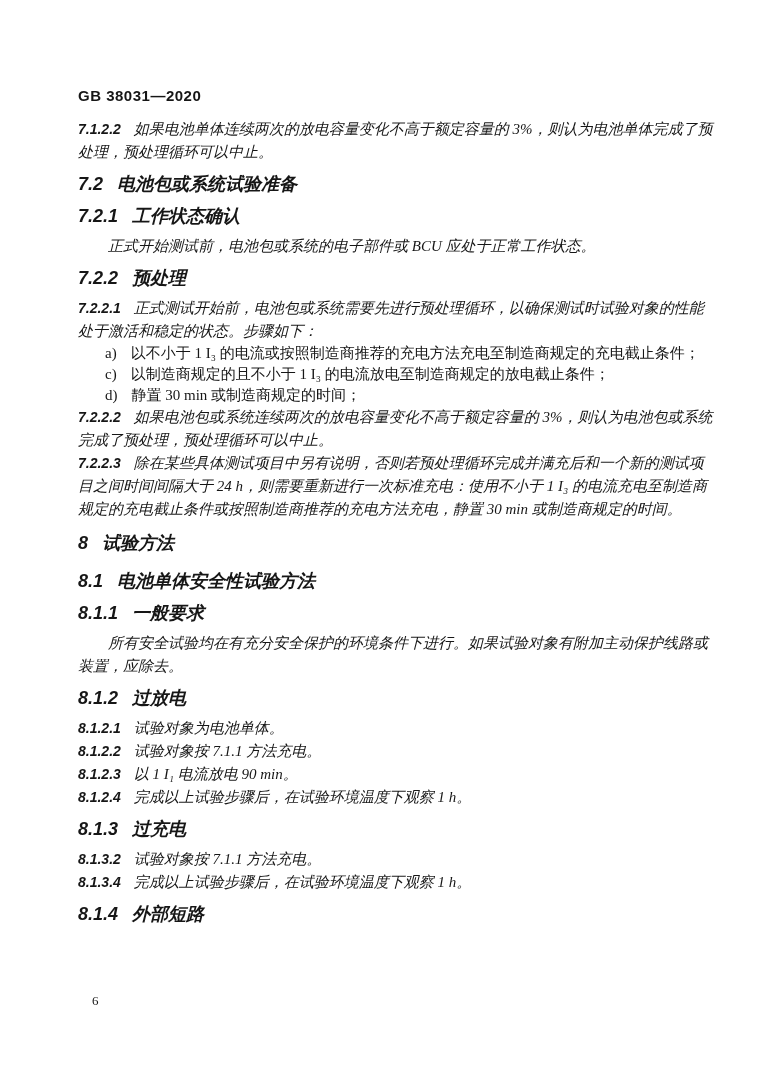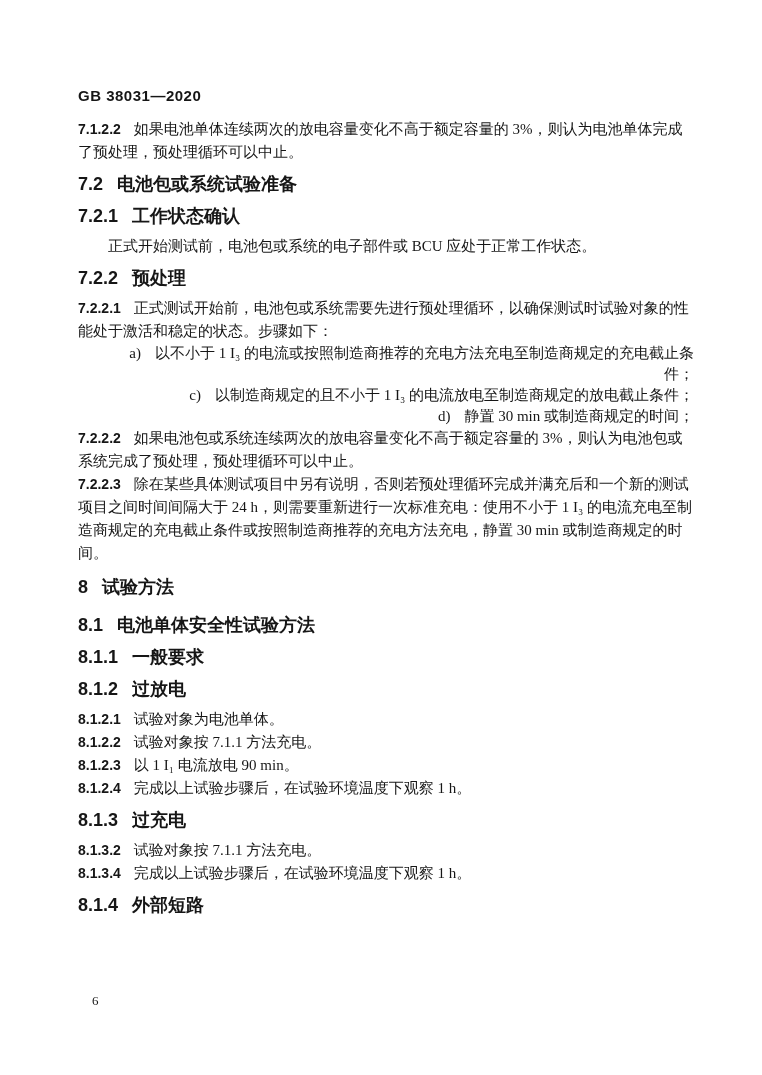--- a/index.html
+++ b/index.html
@@ -6,36 +6,36 @@
     margin: 0;
     padding: 0;
     background: #ffffff;
   }
   .page {
     position: relative;
     width: 762px;
     height: 1075px;
     background: #ffffff;
     box-sizing: border-box;
-    padding: 88px 68px 0 78px;
+    padding: 88px 47px 0 78px;
     color: #161616;
     font-family: "Liberation Serif", "DejaVu Serif", serif;
     font-size: 15px;
     line-height: 23px;
     overflow: hidden;
   }
   .doc-header {
     font-family: "Liberation Sans", "DejaVu Sans", sans-serif;
     font-weight: 700;
     font-size: 15px;
     line-height: 16px;
     margin-bottom: 14px;
     letter-spacing: 0.5px;
   }
-  p { margin: 0; }
+  p { margin: 0; font-style: italic; }
   .clause { margin: 0; }
   .clause .num {
     font-family: "Liberation Sans", "DejaVu Sans", sans-serif;
     font-weight: 700;
     font-size: 14px;
     margin-right: 13px;
     white-space: nowrap;
   }
   .heading {
     font-family: "Liberation Sans", "DejaVu Sans", sans-serif;
@@ -43,21 +43,20 @@
     font-size: 18px;
     margin: 9px 0 7px 0;
   }
   .heading .num { margin-right: 14px; }
   .heading.chapter { margin: 11px 0 15px 0; }
   .indent-para { text-indent: 2em; margin: 0; }
   .step-list { margin: 0; padding: 0; list-style: none; }
   .step-list li {
     line-height: 21px;
     padding-left: 27px;
-    text-align: right;
   }
   .step-list .marker { margin-right: 14px; }
   .page-footer {
     position: absolute;
     left: 92px;
     top: 993px;
     font-size: 13px;
     line-height: 16px;
     font-family: "Liberation Serif", "DejaVu Serif", serif;
   }
@@ -118,20 +117,21 @@
   </p>
 
   <p class="heading">
     <span class="num">8.1</span><span>电池单体安全性试验方法</span>
   </p>
 
   <p class="heading">
     <span class="num">8.1.1</span><span>一般要求</span>
   </p>
 
+  <p class="indent-para">所有安全试验均在有充分安全保护的环境条件下进行。如果试验对象有附加主动保护线路或装置，应除去。</p>
 
   <p class="heading">
     <span class="num">8.1.2</span><span>过放电</span>
   </p>
 
   <p class="clause">
     <span class="num">8.1.2.1</span><span>试验对象为电池单体。</span>
   </p>
   <p class="clause">
     <span class="num">8.1.2.2</span><span>试验对象按 7.1.1 方法充电。</span>

